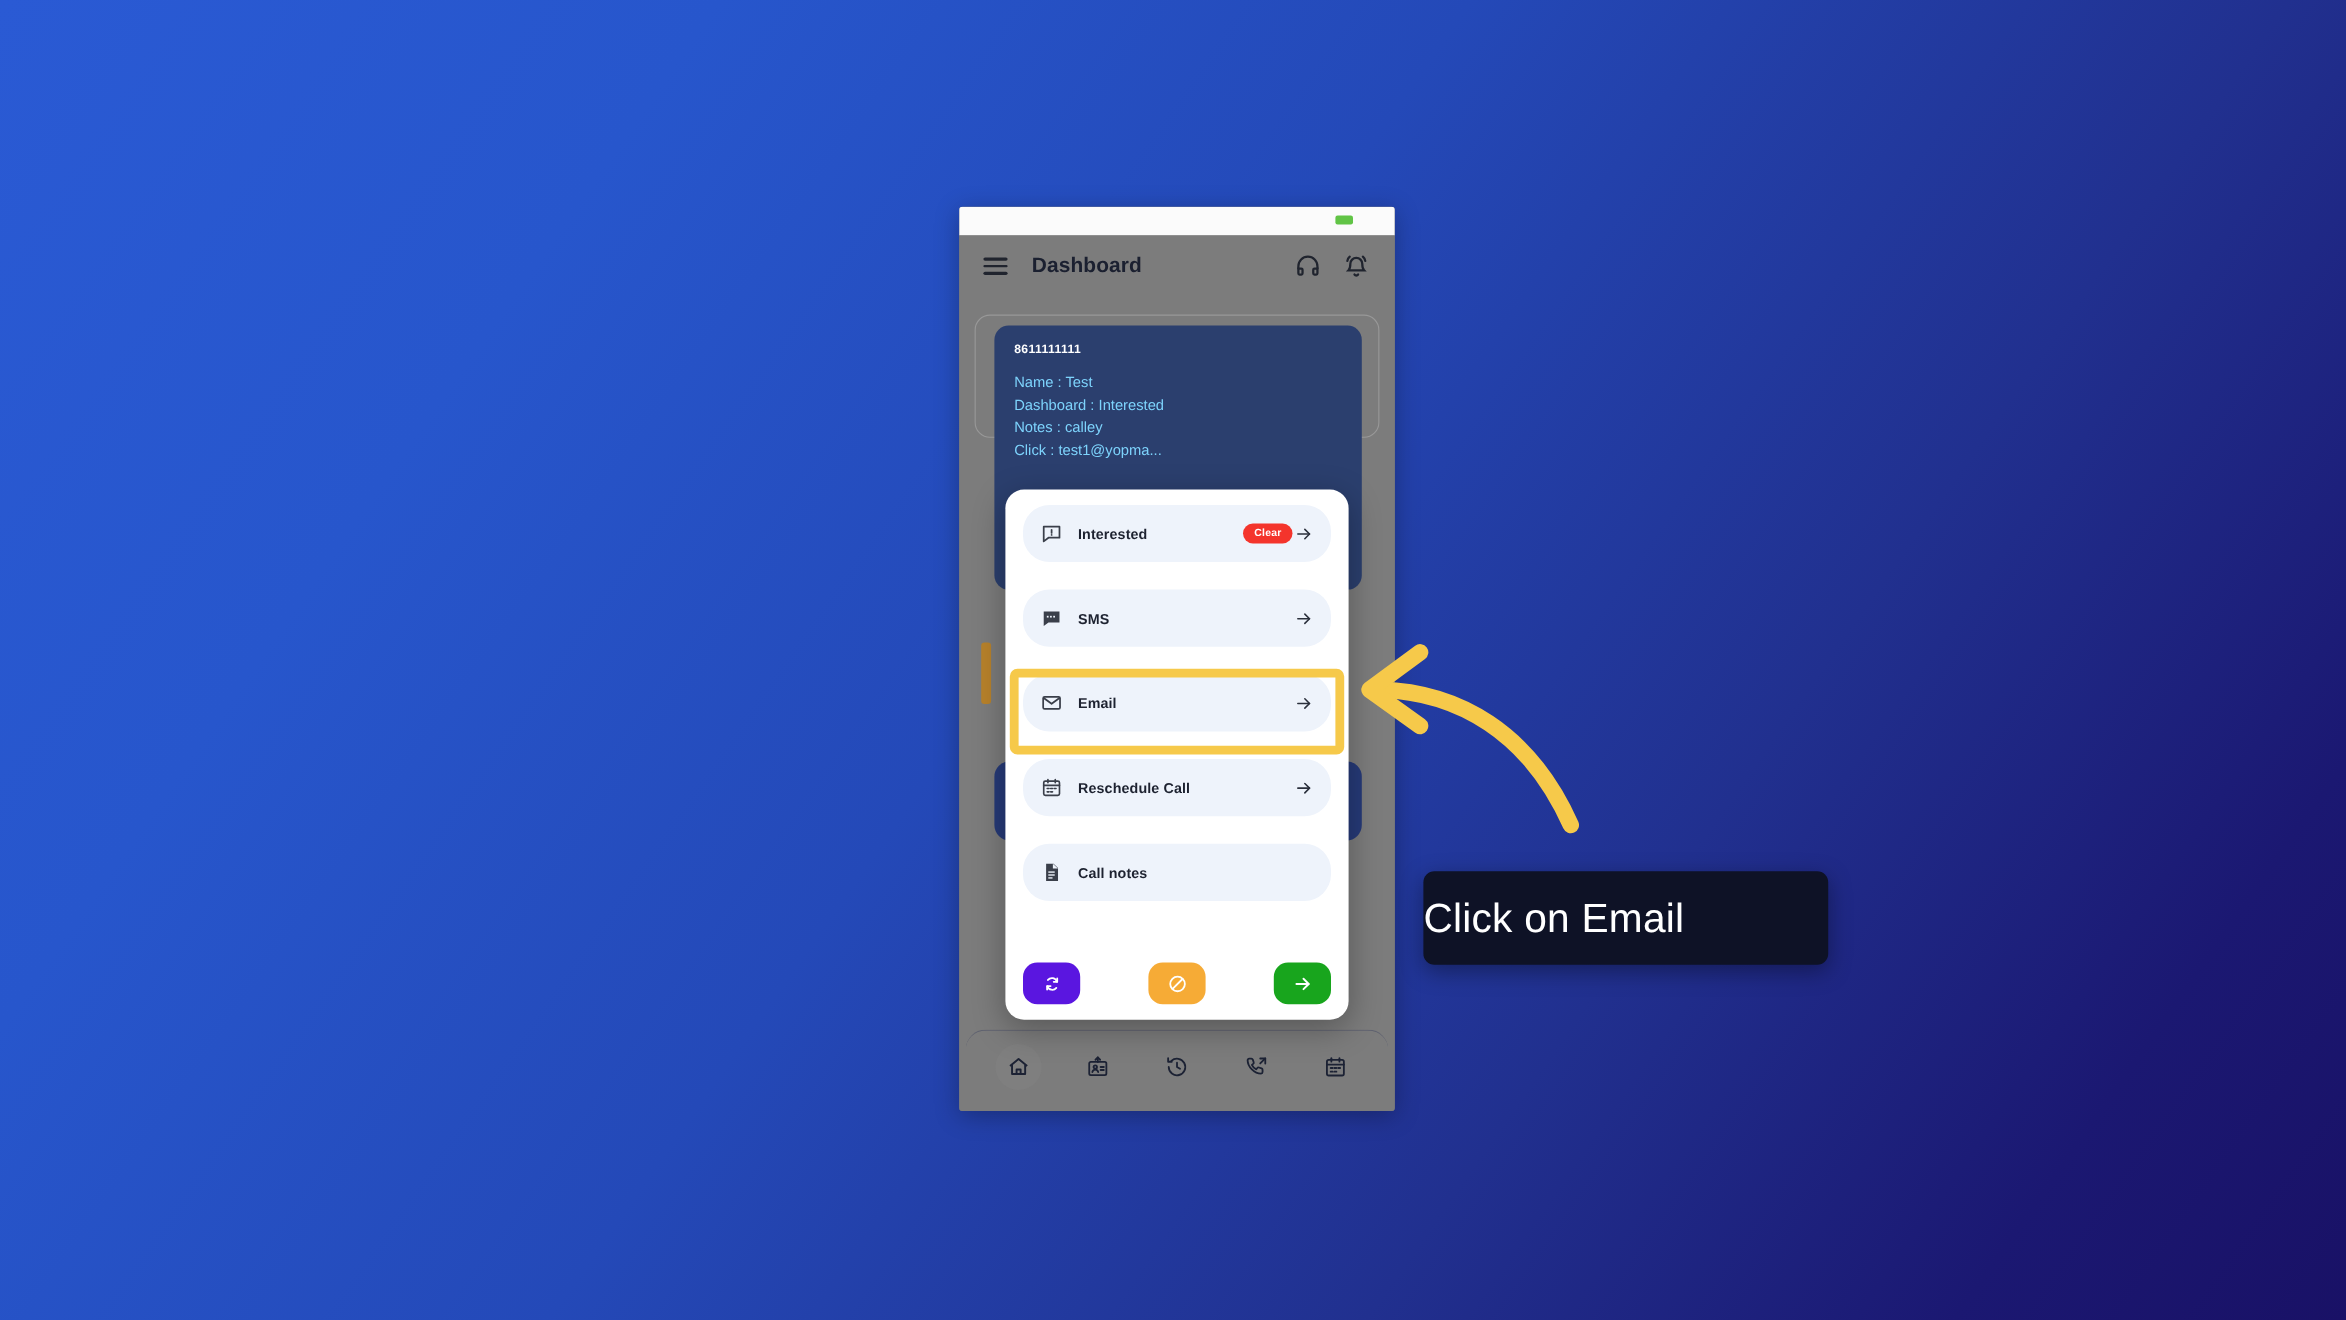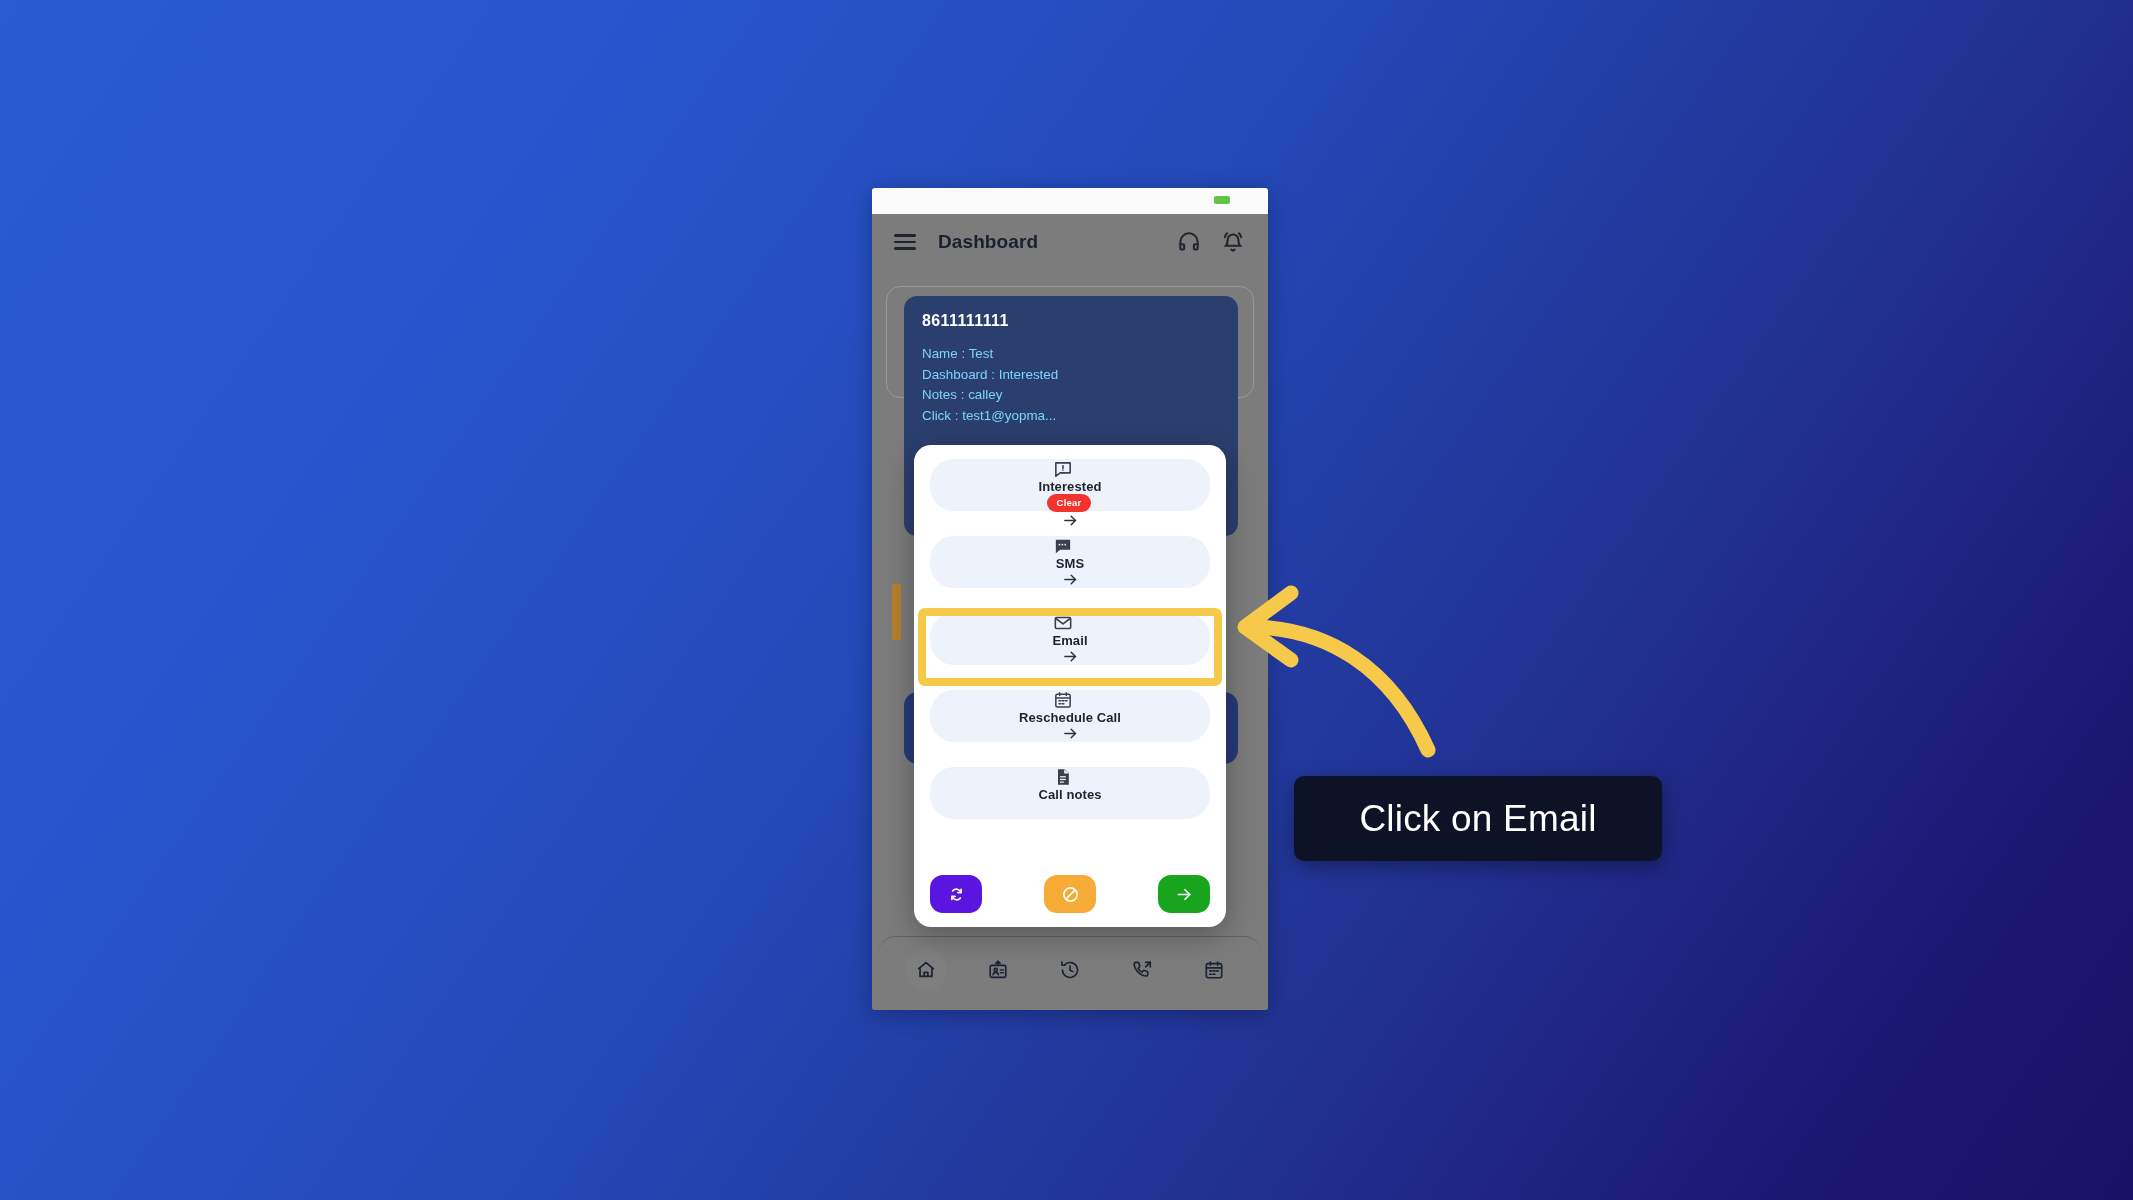--- a/index.html
+++ b/index.html
@@ -113,21 +113,21 @@
     top: 82px;
     width: 334px;
     height: 240px;
     background: #2b3f6e;
     border-radius: 13px;
     padding: 16px 18px;
     box-sizing: border-box;
     color: #eef1f7;
   }
   .lead-phone {
-    font-size: 16px;
+    font-size: 11px;
     font-weight: bold;
     letter-spacing: 0.4px;
     margin-bottom: 14px;
     color: #ffffff;
   }
   .lead-line {
     font-size: 13.4px;
     line-height: 20.5px;
     color: #7dd3fc;
     white-space: nowrap;
@@ -197,21 +197,20 @@
   .menu-row {
     position: relative;
     height: 52px;
     background: #eef3fb;
     border-radius: 24px;
     display: flex;
     align-items: center;
     padding: 0 16px;
     box-sizing: border-box;
     margin-bottom: 25px;
-    flex-direction: column;
   }
   .menu-row:last-of-type { margin-bottom: 0; }
   .menu-icon {
     width: 20px;
     height: 20px;
     flex: none;
     margin-right: 14px;
     color: #3a3f4a;
   }
   .menu-icon svg { display:block; width:100%; height:100%; }
@@ -287,28 +286,28 @@
     width: 260px;
     height: 190px;
     z-index: 31;
     pointer-events: none;
   }
 
   
   .tooltip {
     position: absolute;
     left: 1294px;
-    top: 776px;
+    top: 792px;
     width: 368px;
     height: 85px;
     background: #0e1226;
     border-radius: 10px;
     display: flex;
     align-items: center;
-    justify-content: center;
+    justify-content: flex-start;
     z-index: 32;
     box-shadow: 0 6px 20px rgba(0,0,0,0.35);
   }
   .tooltip-text {
     color: #ffffff;
     font-size: 37px;
     letter-spacing: 0.2px;
     white-space: nowrap;
   }
 </style>

